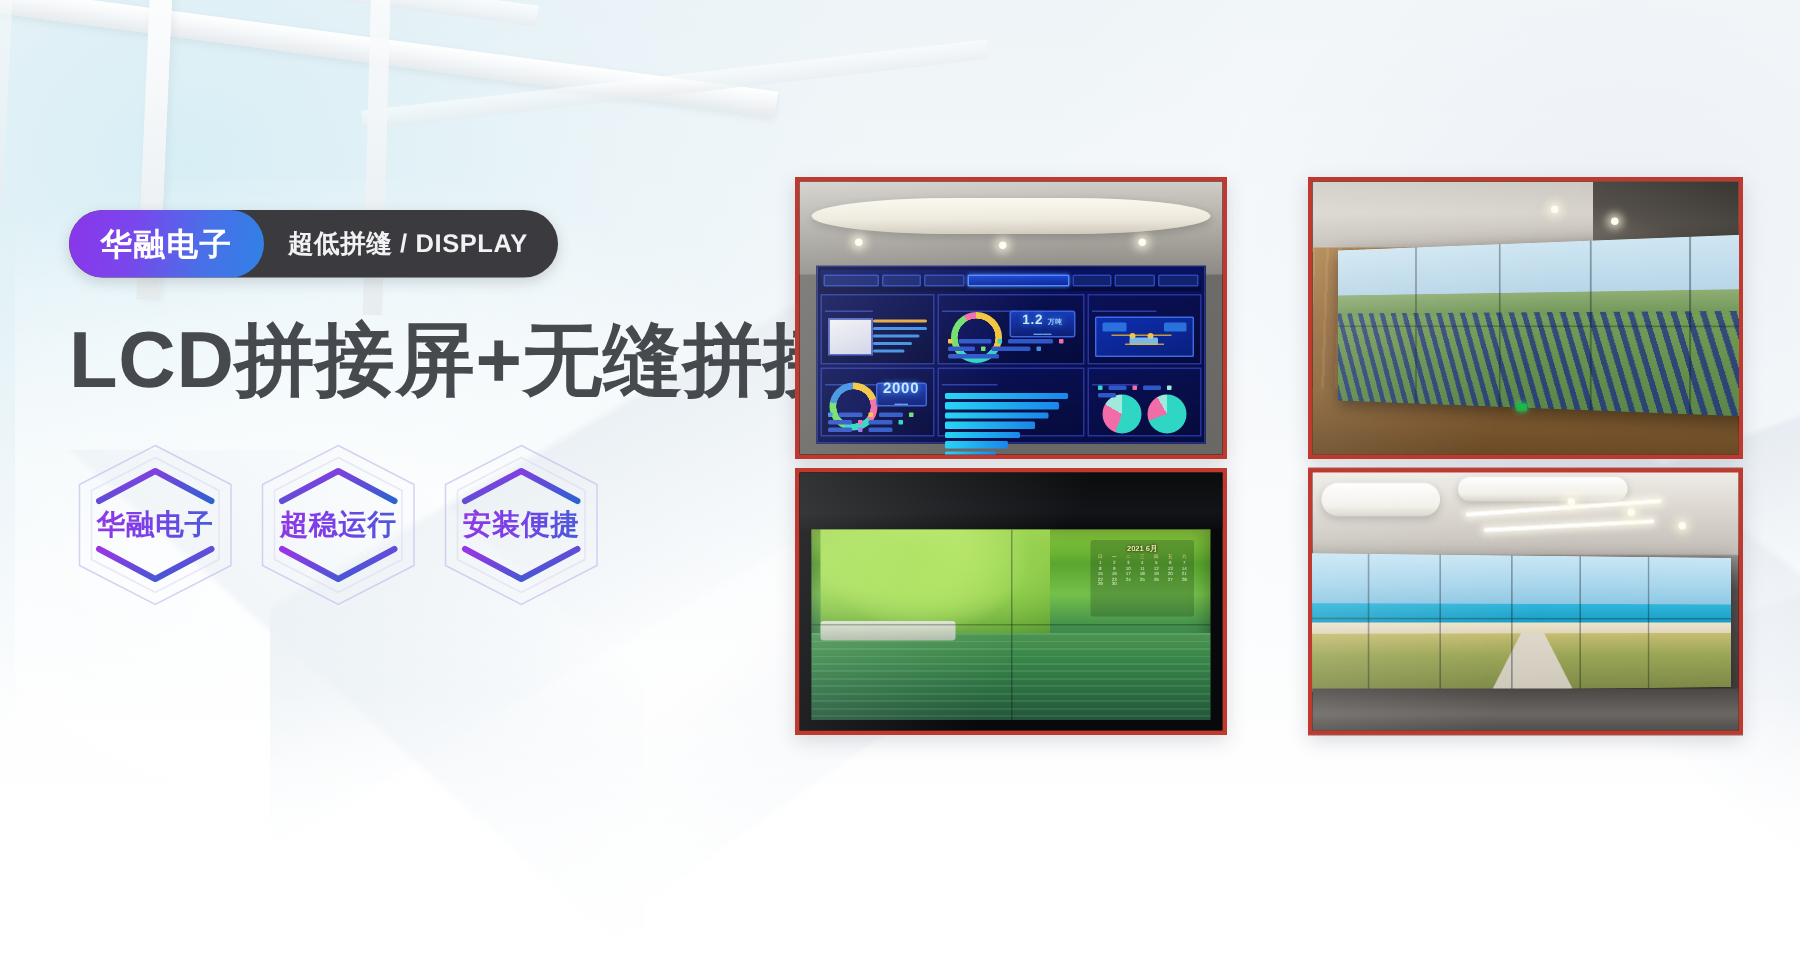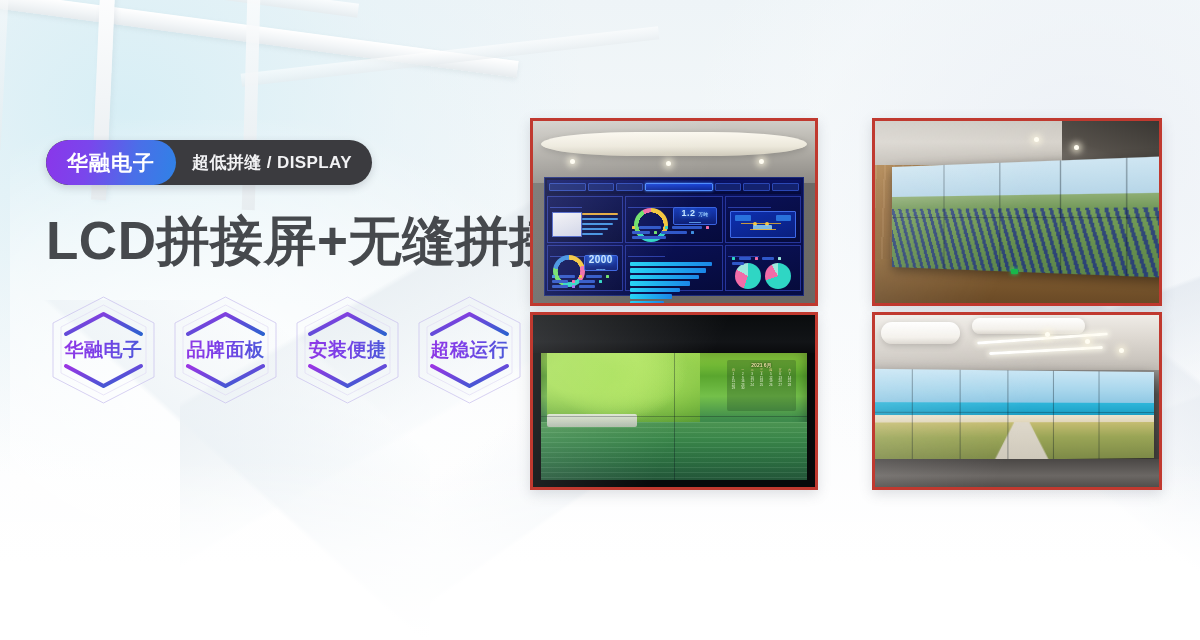--- a/index.html
+++ b/index.html
@@ -329,66 +329,51 @@
             </linearGradient>
           </defs>
           <polygon points="57.5,3 108,29 108,83 57.5,109 7,83 7,29" fill="none" stroke="#c9c2ee" stroke-width="1" opacity=".75"></polygon>
           <polygon points="57.5,11 100,33 100,79 57.5,101 15,79 15,33" fill="none" stroke="#ddd7f3" stroke-width="1" opacity=".6"></polygon>
           <polyline points="20,40 57.5,20 95,40" fill="none" stroke="url(#hg1)" stroke-width="4" stroke-linecap="round" stroke-linejoin="round"></polyline>
           <polyline points="20,72 57.5,92 95,72" fill="none" stroke="url(#hg1)" stroke-width="4" stroke-linecap="round" stroke-linejoin="round"></polyline>
         </svg>
         <div class="feature-label">华融电子</div>
       </div>
 
+
       <div class="feature">
         <svg viewBox="0 0 115 112" aria-hidden="true">
           <defs>
-            <linearGradient id="hg2" x1="0" y1="0" x2="1" y2="1">
+            <linearGradient id="hg3" x1="0" y1="0" x2="1" y2="1">
               <stop offset="0" stop-color="#9b35e4"></stop>
                 <stop offset="1" stop-color="#2d62cf"></stop>
             </linearGradient>
           </defs>
           <polygon points="57.5,3 108,29 108,83 57.5,109 7,83 7,29" fill="none" stroke="#c9c2ee" stroke-width="1" opacity=".75"></polygon>
           <polygon points="57.5,11 100,33 100,79 57.5,101 15,79 15,33" fill="none" stroke="#ddd7f3" stroke-width="1" opacity=".6"></polygon>
-          <polyline points="20,40 57.5,20 95,40" fill="none" stroke="url(#hg2)" stroke-width="4" stroke-linecap="round" stroke-linejoin="round"></polyline>
-          <polyline points="20,72 57.5,92 95,72" fill="none" stroke="url(#hg2)" stroke-width="4" stroke-linecap="round" stroke-linejoin="round"></polyline>
+          <polyline points="20,40 57.5,20 95,40" fill="none" stroke="url(#hg3)" stroke-width="4" stroke-linecap="round" stroke-linejoin="round"></polyline>
+          <polyline points="20,72 57.5,92 95,72" fill="none" stroke="url(#hg3)" stroke-width="4" stroke-linecap="round" stroke-linejoin="round"></polyline>
         </svg>
-        <div class="feature-label">品牌面板</div>
+        <div class="feature-label">超稳运行</div>
       </div>
 
       <div class="feature">
         <svg viewBox="0 0 115 112" aria-hidden="true">
           <defs>
             <linearGradient id="hg4" x1="0" y1="0" x2="1" y2="1">
               <stop offset="0" stop-color="#9b35e4"></stop>
                 <stop offset="1" stop-color="#2d62cf"></stop>
             </linearGradient>
           </defs>
           <polygon points="57.5,3 108,29 108,83 57.5,109 7,83 7,29" fill="none" stroke="#c9c2ee" stroke-width="1" opacity=".75"></polygon>
           <polygon points="57.5,11 100,33 100,79 57.5,101 15,79 15,33" fill="none" stroke="#ddd7f3" stroke-width="1" opacity=".6"></polygon>
           <polyline points="20,40 57.5,20 95,40" fill="none" stroke="url(#hg4)" stroke-width="4" stroke-linecap="round" stroke-linejoin="round"></polyline>
           <polyline points="20,72 57.5,92 95,72" fill="none" stroke="url(#hg4)" stroke-width="4" stroke-linecap="round" stroke-linejoin="round"></polyline>
         </svg>
         <div class="feature-label">安装便捷</div>
-      </div>
-
-      <div class="feature">
-        <svg viewBox="0 0 115 112" aria-hidden="true">
-          <defs>
-            <linearGradient id="hg3" x1="0" y1="0" x2="1" y2="1">
-              <stop offset="0" stop-color="#9b35e4"></stop>
-                <stop offset="1" stop-color="#2d62cf"></stop>
-            </linearGradient>
-          </defs>
-          <polygon points="57.5,3 108,29 108,83 57.5,109 7,83 7,29" fill="none" stroke="#c9c2ee" stroke-width="1" opacity=".75"></polygon>
-          <polygon points="57.5,11 100,33 100,79 57.5,101 15,79 15,33" fill="none" stroke="#ddd7f3" stroke-width="1" opacity=".6"></polygon>
-          <polyline points="20,40 57.5,20 95,40" fill="none" stroke="url(#hg3)" stroke-width="4" stroke-linecap="round" stroke-linejoin="round"></polyline>
-          <polyline points="20,72 57.5,92 95,72" fill="none" stroke="url(#hg3)" stroke-width="4" stroke-linecap="round" stroke-linejoin="round"></polyline>
-        </svg>
-        <div class="feature-label">超稳运行</div>
       </div>
 
     </div>
   </div>
 
   <div class="gallery">
 
     <div class="photo p-tl">
       <div class="photo-inner">
         <div class="room1"></div>

